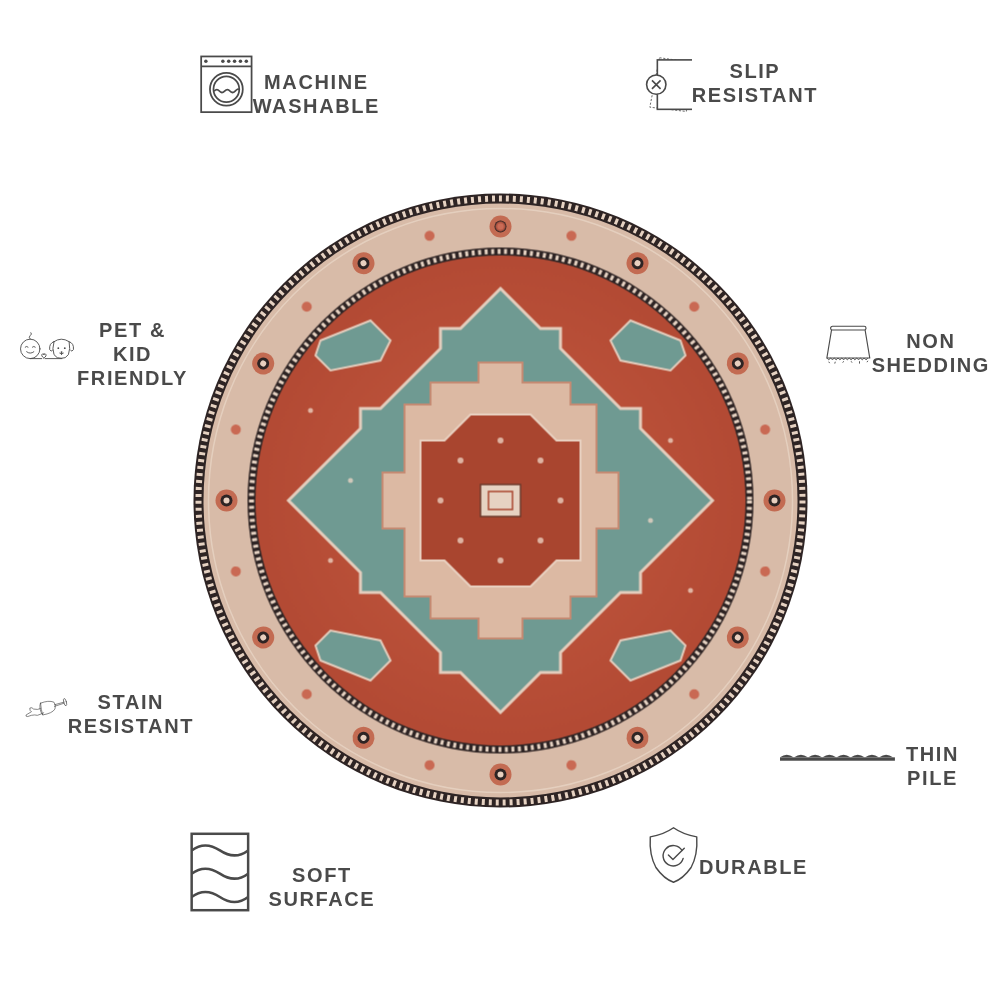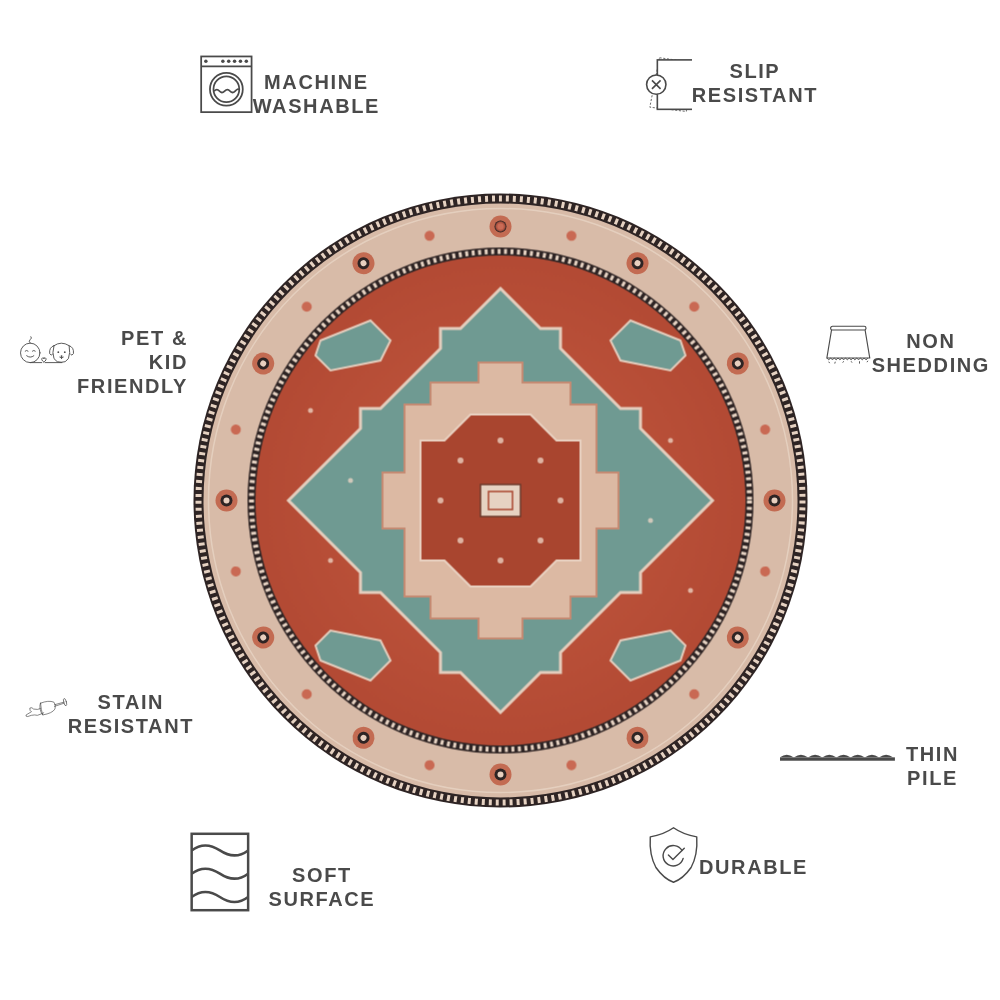--- a/index.html
+++ b/index.html
@@ -161,21 +161,21 @@
       <path d="M142 28 q14 4 12 22 q-4 8 -8 2"></path>
       <path d="M116 60 q5 4 10 0"></path>
       <path d="M121 60 v4"></path>
     </g>
     <g fill="#4a4a4a">
       <circle cx="112" cy="46" r="2.5"></circle>
         <circle cx="130" cy="46" r="2.5"></circle>
       <circle cx="121" cy="57" r="2.5"></circle>
     </g>
   </svg>
-  <div class="label" style="margin-top:24px;text-align:right;">
+  <div class="label" style="margin-top:16px;">
     <div>PET &amp; KID</div>
     <div>FRIENDLY</div>
   </div>
 </div>
 
 <div class="feature" style="left:825px; top:302px; width:165px;">
   <svg width="100" height="84" viewBox="0 0 100 84">
     <g fill="none" stroke="#4a4a4a" stroke-width="2.5" stroke-linejoin="round">
       <rect x="12" y="4" width="76" height="8" rx="4"></rect>
       <path d="M14 12 L4 72 L96 72 L86 12"></path>

